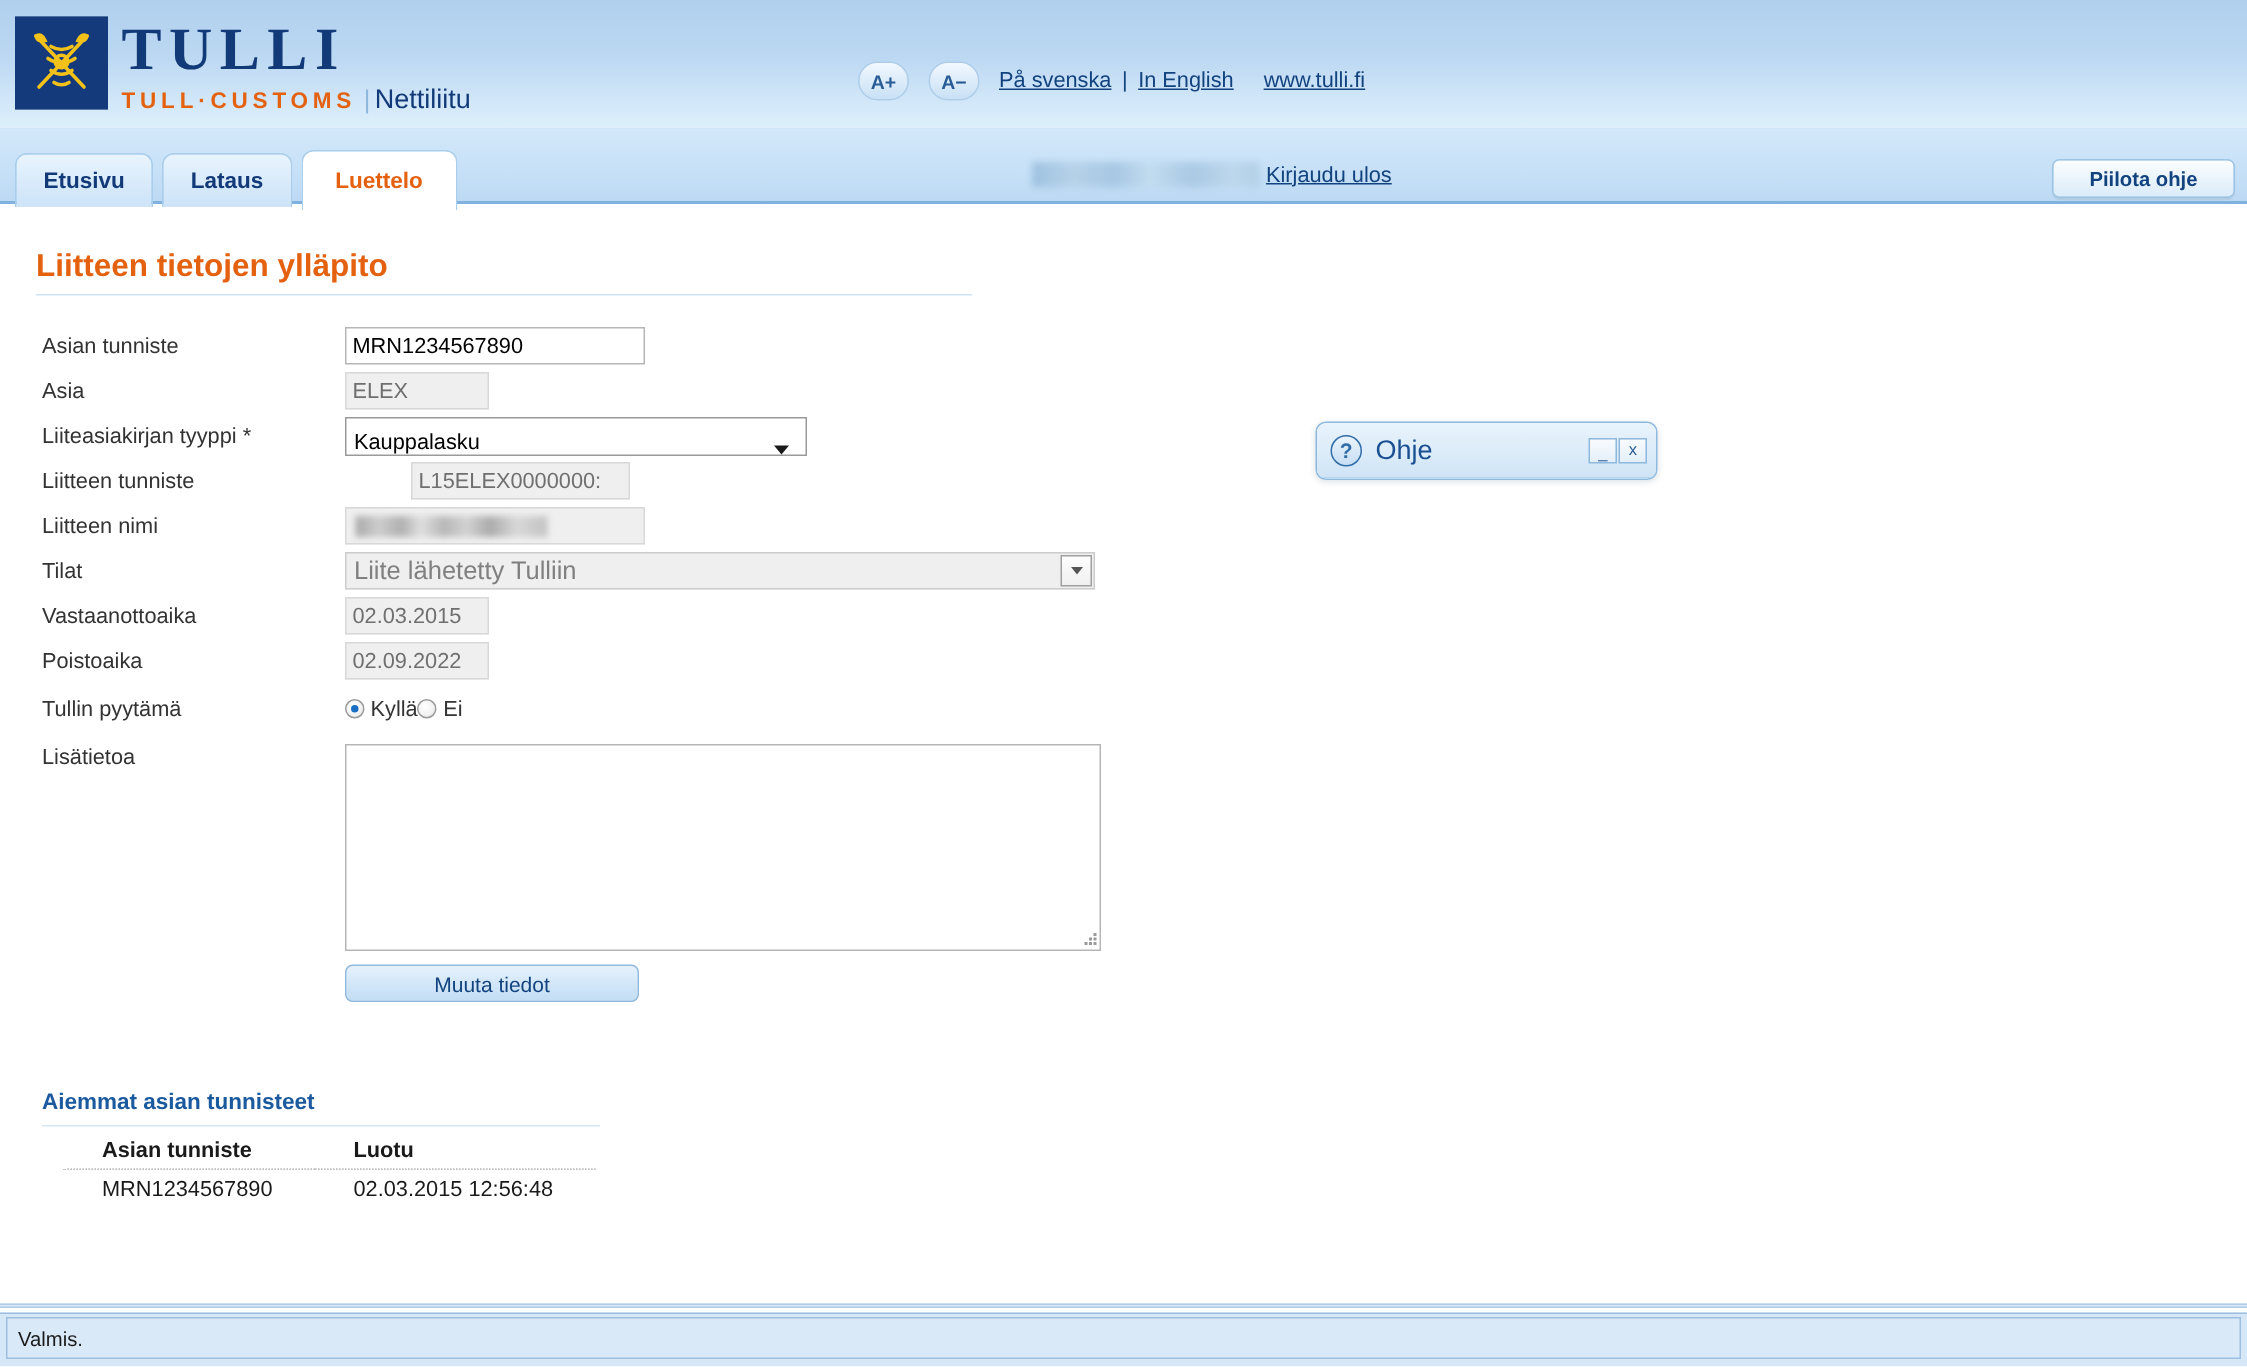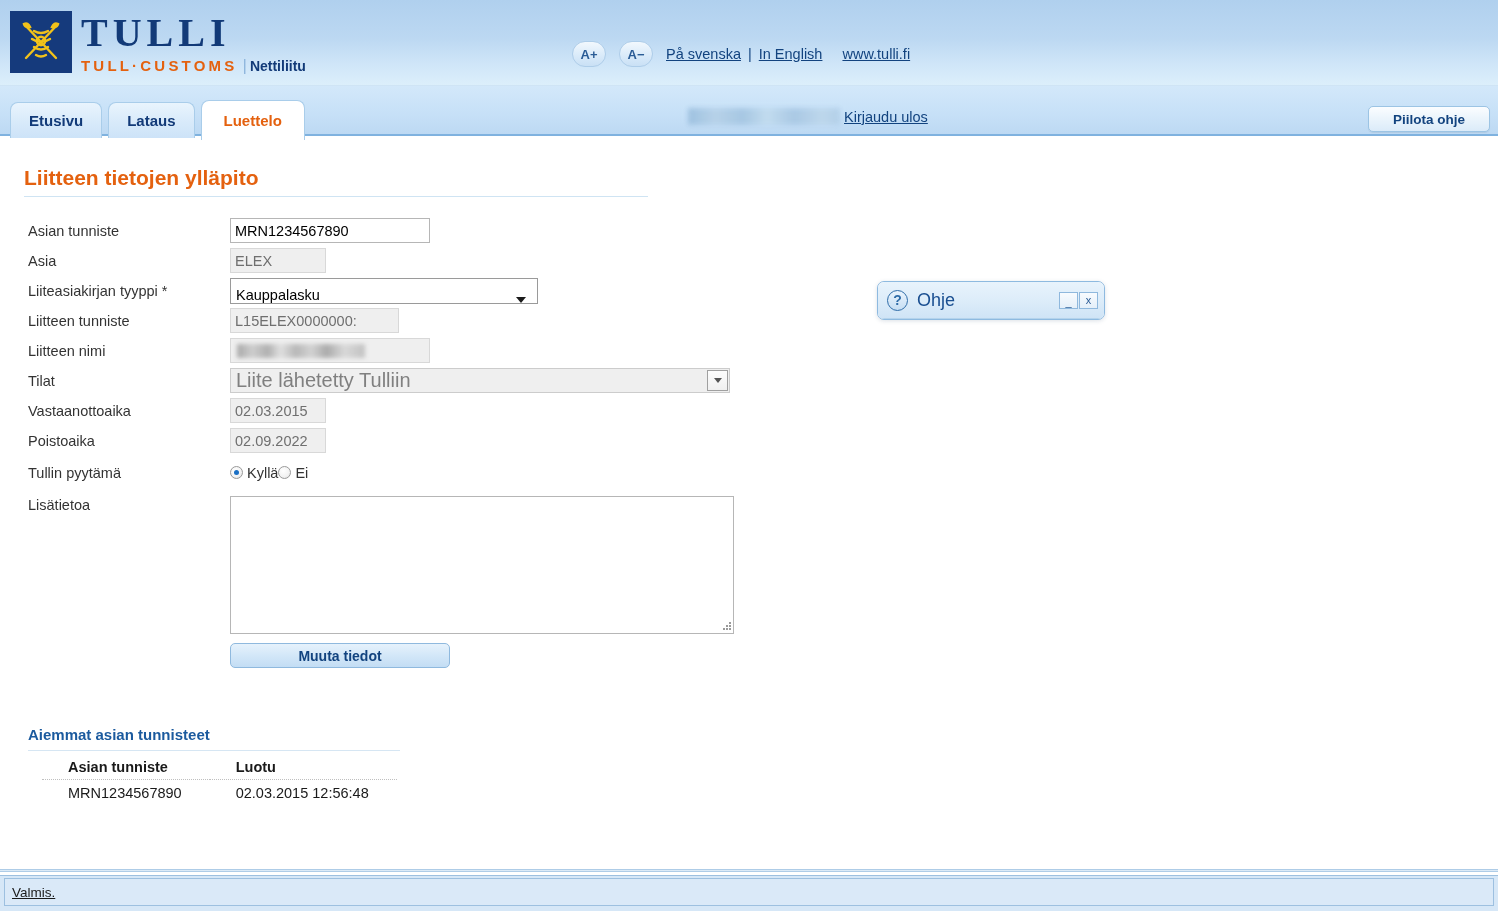--- a/index.html
+++ b/index.html
@@ -59,21 +59,21 @@
     font-weight: bold;
     letter-spacing: 3.2px;
     color: #e4610f;
     font-family: "Liberation Sans", sans-serif;
     text-align: center;
   }
   .logo-divider {
     color: #8fb6dd; font-size: 17px; margin: 0 3px 0 5px;
   }
   .logo-nettiliitu {
-    font-size: 14px; font-weight: bold; color: #123a78;
+    font-size: 18px; font-weight: normal; color: #123a78;
   }
 
   .header-tools {
     position: absolute; left: 572px; top: 41px;
     display: flex; align-items: center; gap: 0;
   }
   .size-btn {
     width: 34px; height: 26px;
     border-radius: 13px;
     background: linear-gradient(to bottom, #f2f8fd 0%, #dcecfa 50%, #c9e0f5 100%);
@@ -198,21 +198,21 @@
     padding: 0 4px;
     outline: none;
   }
   input.txt.ro {
     background: #efefef;
     border: 1px solid #d8d8d8;
     color: #6f6f6f;
   }
   input.w-asian { width: 200px; }
   input.w-asia  { width: 96px; }
-  input.w-tunn  { width: 169px; }
+  input.w-tunn  { width: 146px; margin-left: 44px; }
   input.w-date  { width: 96px; }
 
   .blurred-field {
     position: relative;
     width: 200px; height: 25px;
     background: #efefef;
     border: 1px solid #d8d8d8;
   }
   .blurred-field .smudge {
     position: absolute; left: 6px; top: 5px;
@@ -247,21 +247,21 @@
 
   
   .sel-dis {
     width: 500px; height: 25px;
     border: 1px solid #cccccc;
     background: #efefef;
     display: flex; align-items: stretch;
     position: relative;
   }
   .sel-dis .sel-val {
-    font-size: 20px; color: #808080;
+    font-size: 17px; color: #808080;
     padding-left: 5px;
     flex: 1 1 auto;
     display: flex; align-items: center;
     white-space: nowrap; overflow: hidden;
   }
   .sel-dis .btnbox {
     width: 21px;
     border-left: 1px solid #cccccc;
     background: linear-gradient(to bottom, #fdfdfd 0%, #f0f0f0 100%);
     border: 1px solid #a0a0a0;
@@ -310,30 +310,29 @@
   .resize-grip {
     position: absolute; right: 3px; bottom: 4px;
     width: 10px; height: 10px;
     pointer-events: none;
   }
   .resize-grip i {
     position: absolute; width: 2px; height: 2px; background: #9a9a9a; display:block;
   }
 
   .submit-btn {
-    width: 220px; height: 25px;
+    width: 196px; height: 25px;
     margin-top: 9px;
     border-radius: 5px;
     background: linear-gradient(to bottom, #e6f2fc 0%, #d3e7f8 50%, #c3ddf4 100%);
     border: 1px solid #8fb9de;
     color: #12437f; font-size: 14px;
     display: flex; align-items: center; justify-content: center;
     cursor: pointer;
     font-family: "Liberation Sans", sans-serif;
-    font-weight: bold;
   }
 
   
   .prev-sec { position: absolute; left: 28px; top: 588px; width: 400px; }
   .prev-title {
     font-size: 15px; font-weight: bold; color: #1b5a9e;
   }
   .prev-rule {
     width: 372px; height: 1px; background: #d6e6f3; margin-top: 7px;
   }
@@ -421,21 +420,21 @@
     border-top: 1px solid #9dc0e0;
   }
   .status-inset {
     position: absolute; left: 4px; top: 2px;
     width: 1490px; height: 28px;
     border: 1px solid #9dc0e0;
     background: #dae9f8;
     display: flex; align-items: center;
     padding-left: 7px;
   }
-  .status-text { font-size: 13.5px; color: #1a1a1a; text-decoration: underline; }
+  .status-text { font-size: 13.5px; color: #1a1a1a; }
 </style>
 </head>
 <body>
 
 <div class="page">
 
   <div class="header">
     <div class="header-inner">
 
       <div class="logo-block">

